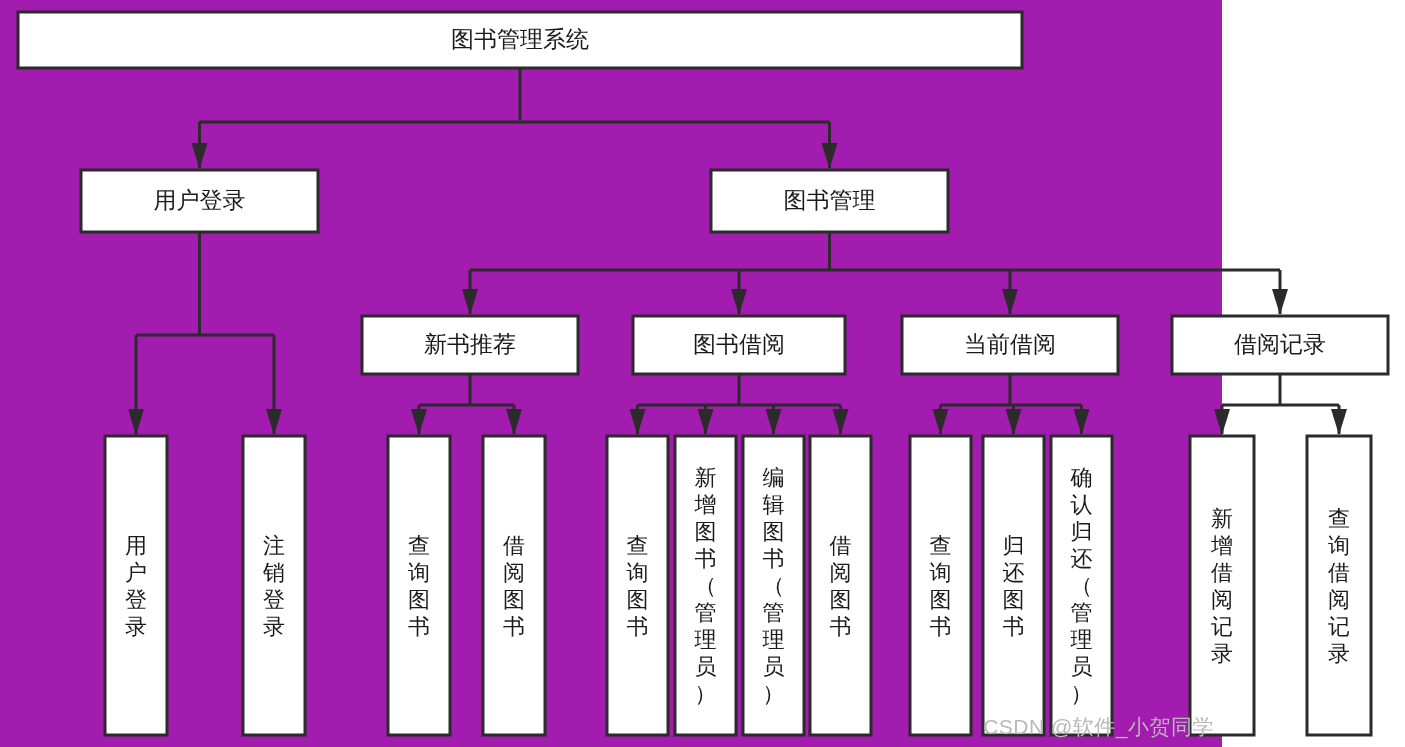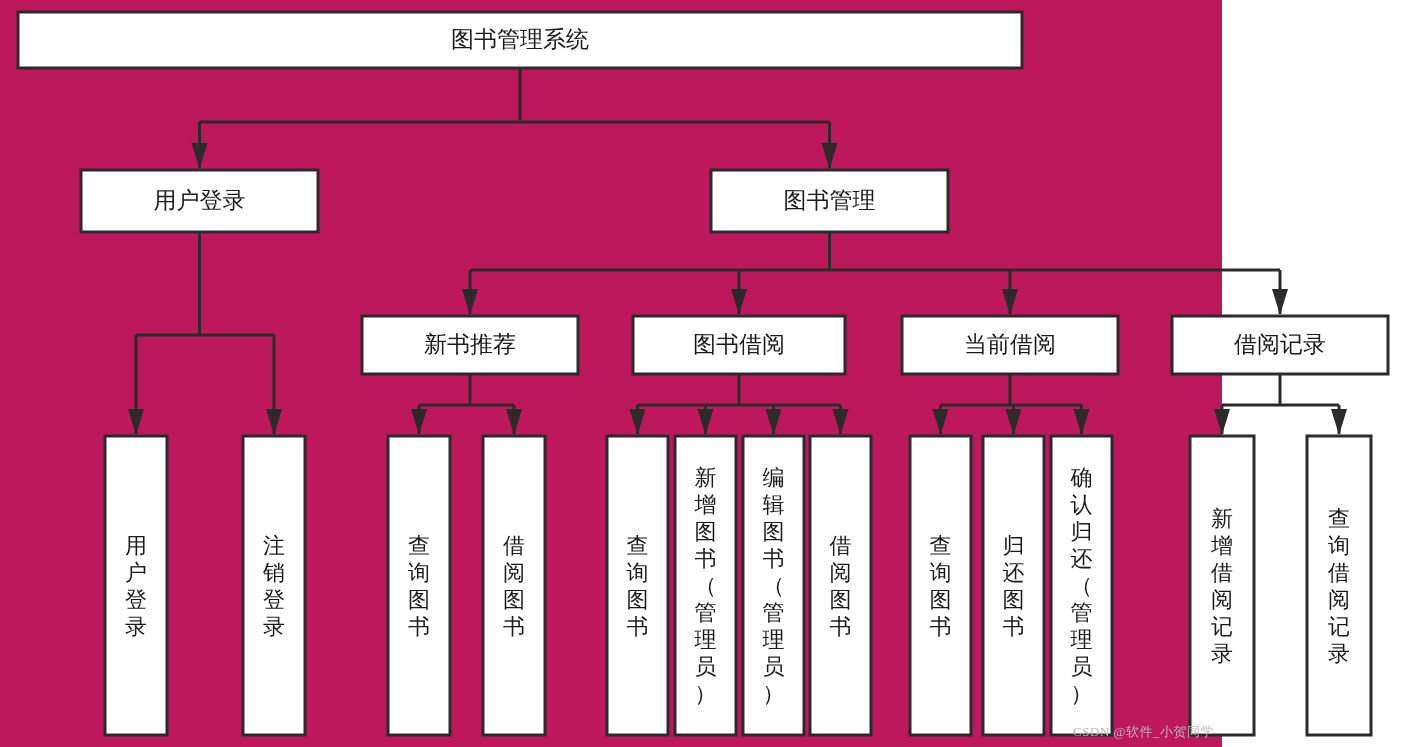--- a/index.html
+++ b/index.html
@@ -10,21 +10,21 @@
   body {
     width: 1405px;
     height: 747px;
     font-family: "Liberation Sans", "DejaVu Sans", sans-serif;
     overflow: hidden;
   }
   #diagram-root {
     position: relative;
     width: 1222px;
     height: 747px;
-    background: #be185d;
+    background: #a21caf;
   }
   svg#tree-svg {
     position: absolute;
     top: 0;
     left: 0;
     width: 1405px;
     height: 747px;
     display: block;
   }
   .node-box {
@@ -52,22 +52,22 @@
   .node-label-v {
     font-family: "Liberation Sans", "DejaVu Sans", sans-serif;
     font-size: 22px;
     fill: #1a1a1a;
     text-anchor: middle;
   }
   .watermark {
     position: absolute;
     right: 8px;
     bottom: 6px;
-    font-family: Liberation Serif, serif;
-    font-size: 13px;
+    font-family: Liberation Sans, sans-serif;
+    font-size: 21px;
     color: #b9b9b9;
     white-space: nowrap;
     letter-spacing: 0.5px;
     pointer-events: none;
   }
 </style>
 </head>
 <body>
 
 <div id="diagram-root">

